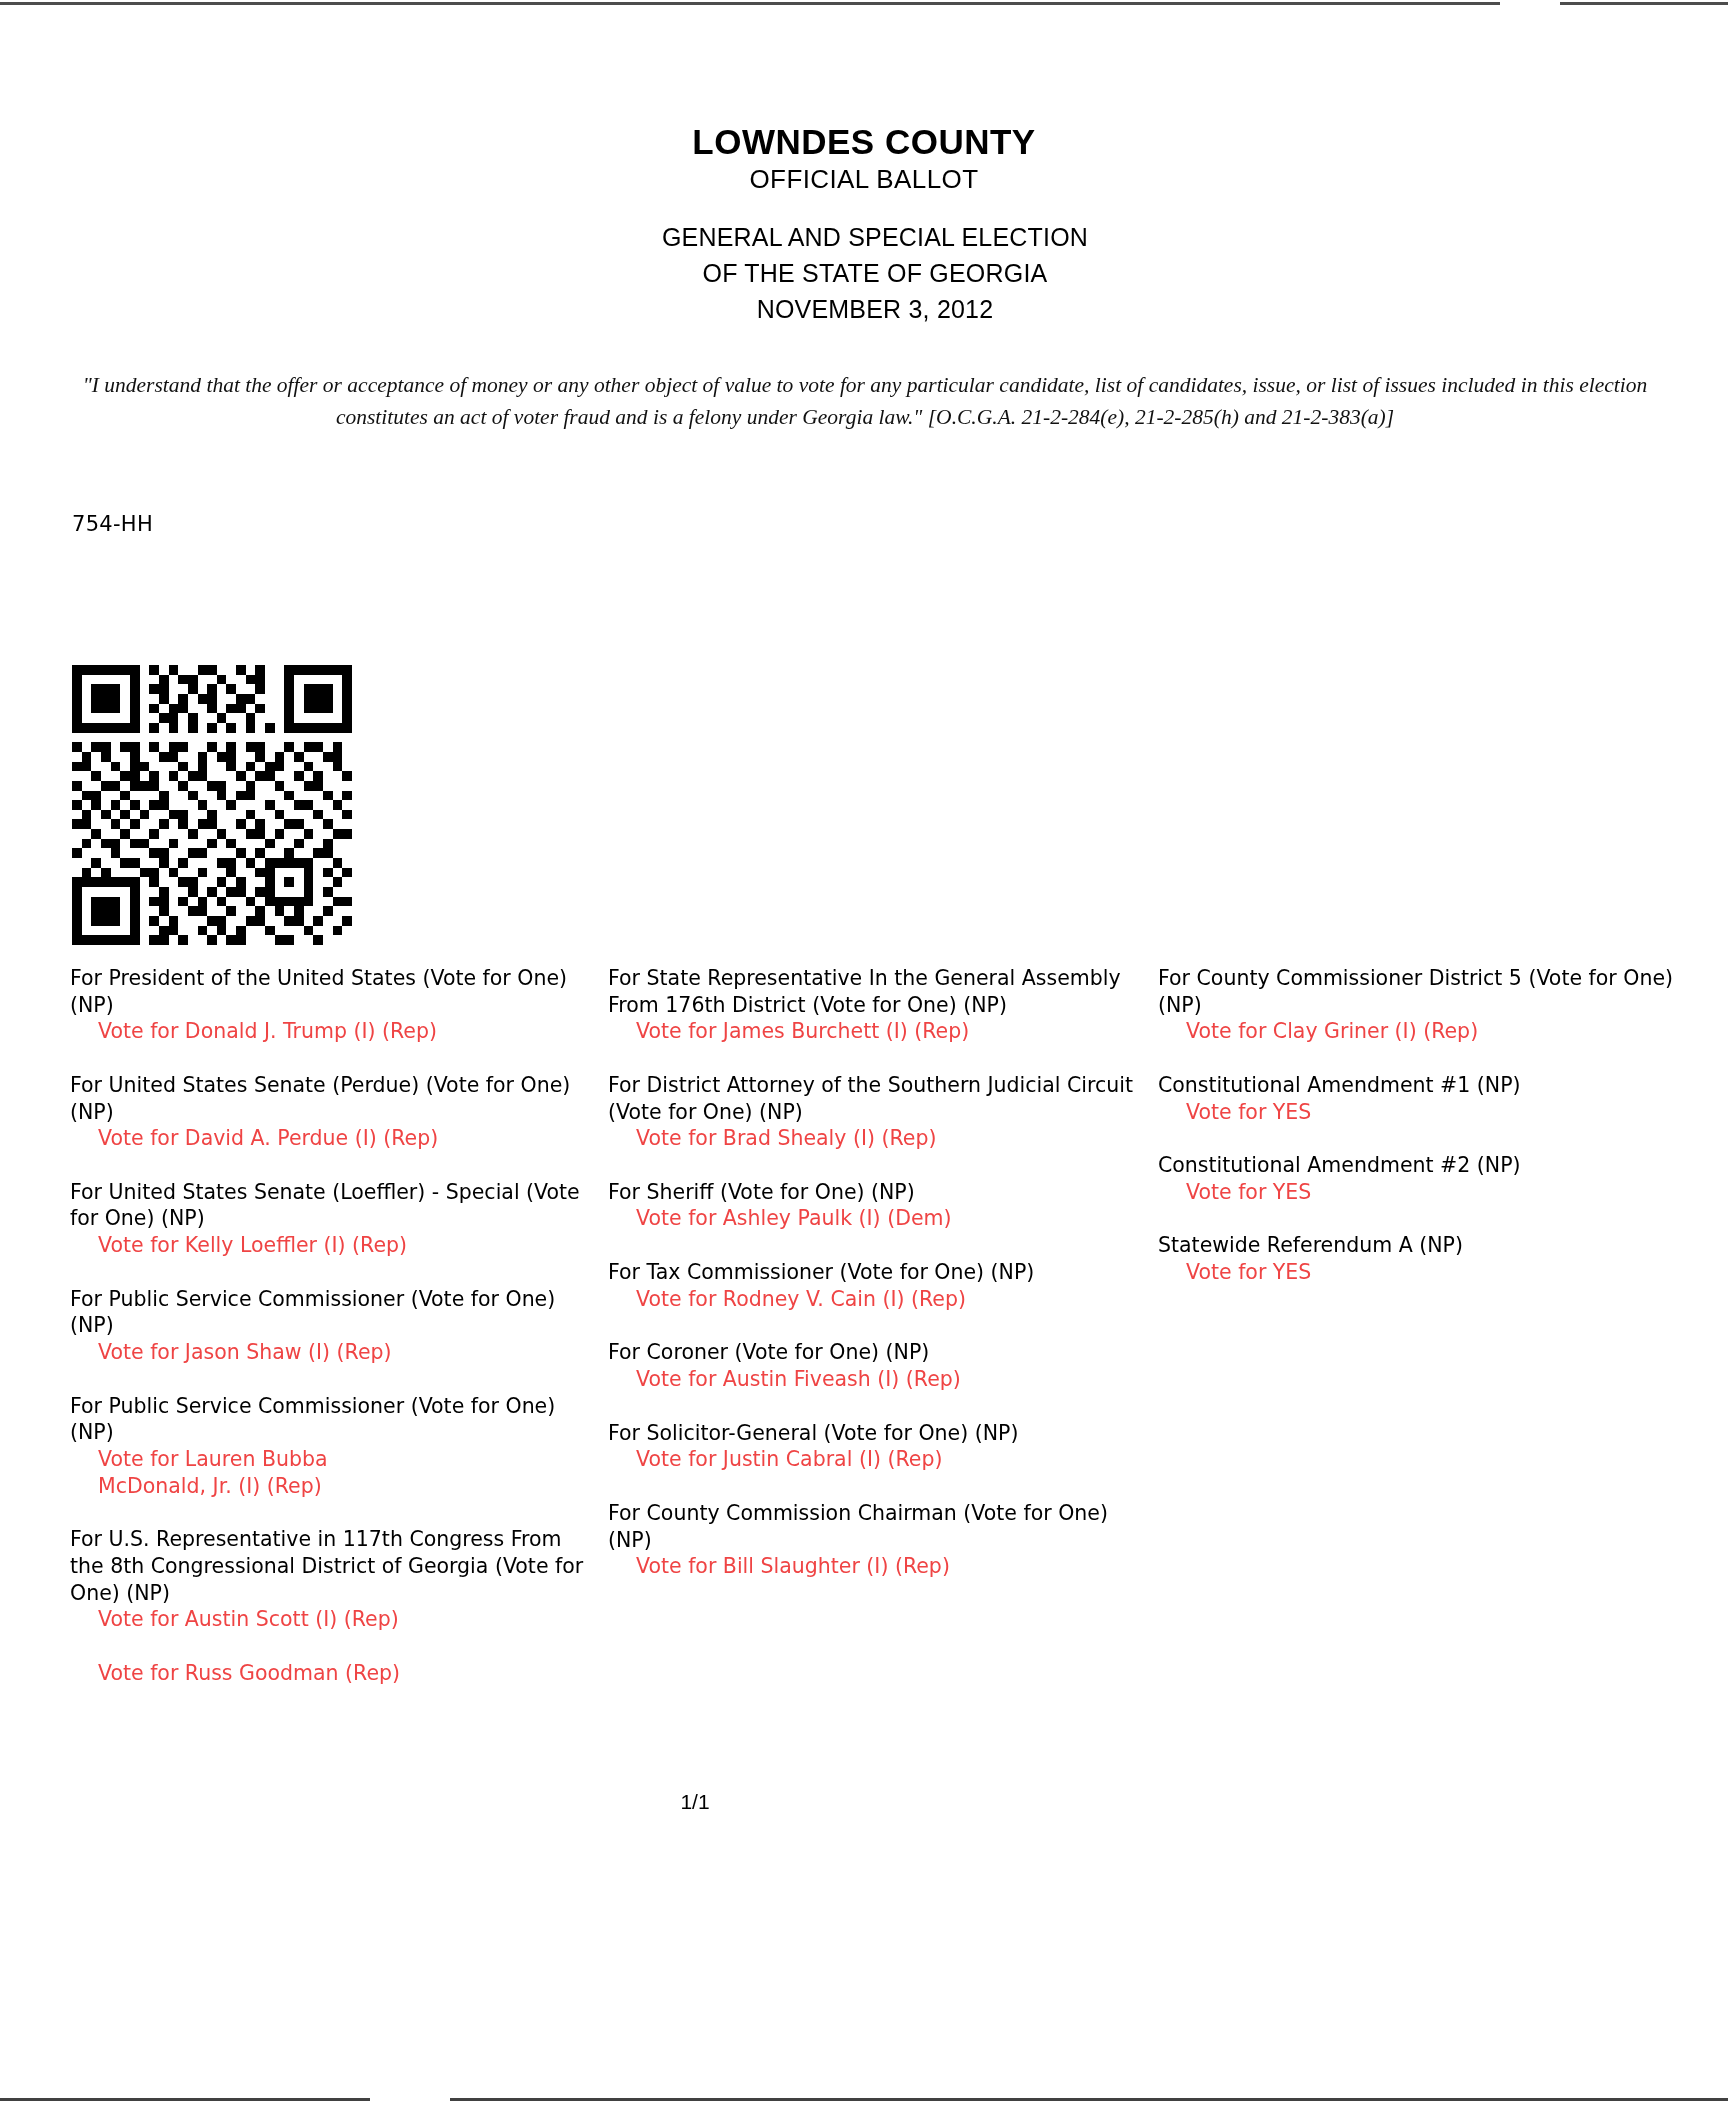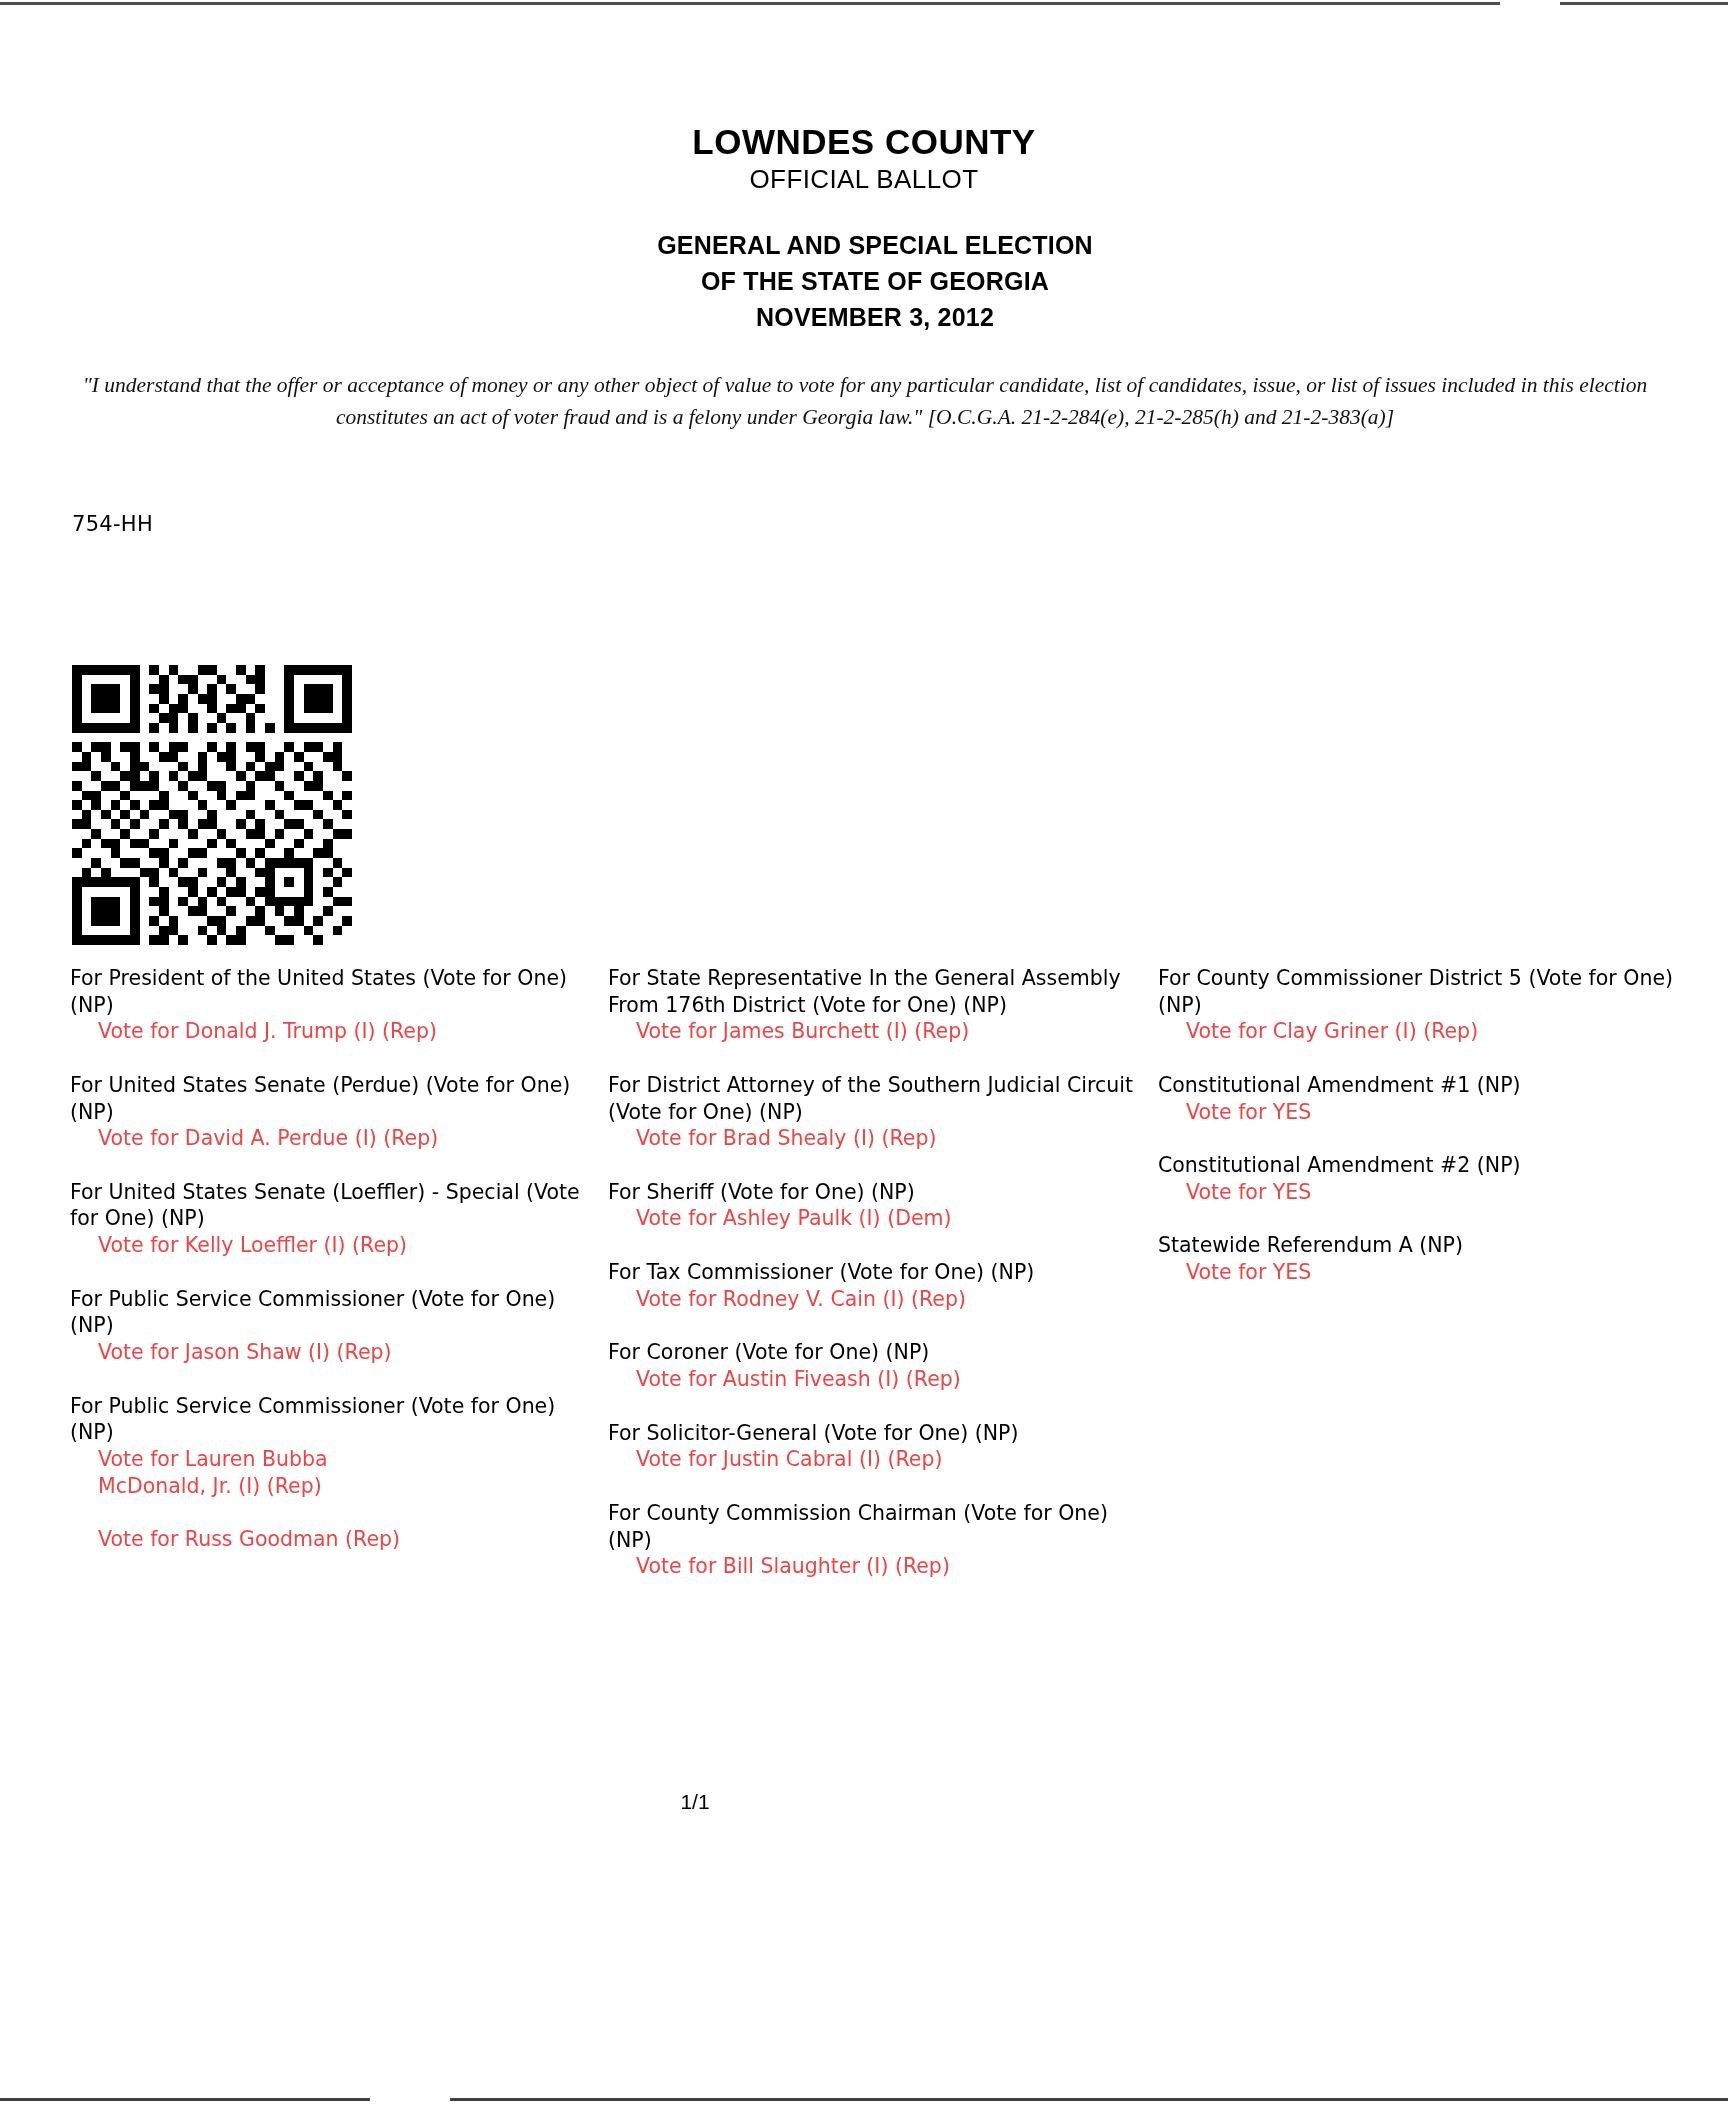--- a/index.html
+++ b/index.html
@@ -74,22 +74,22 @@
     line-height: 1.25;
   }
   .h-official {
     font-size: 26px;
     font-weight: normal;
     margin-top: 0;
     letter-spacing: 0.4px;
   }
   .h-general {
     font-size: 25px;
-    font-weight: bold;
-    margin-top: 32px;
+    font-weight: normal;
+    margin-top: 24px;
     line-height: 1.45;
     letter-spacing: 0.2px;
     padding-left: 22px;
   }
 
   .oath {
     position: absolute;
     left: 70px;
     top: 370px;
     width: 1590px;
@@ -451,20 +451,24 @@
         <div class="contest">
           <div class="contest-title">For Public Service Commissioner  (Vote for One) (NP)</div>
           <div class="choice">Vote for Jason Shaw (I) (Rep)</div>
         </div>
         <div class="contest">
           <div class="contest-title">For Public Service Commissioner  (Vote for One) (NP)</div>
           <div class="choice">Vote for Lauren Bubba</div>
           <div class="choice indent2">McDonald, Jr. (I) (Rep)</div>
         </div>
         <div class="contest">
+          <div class="contest-title">For U.S. Representative in 117th Congress From the 8th Congressional District of Georgia (Vote for One) (NP)</div>
+          <div class="choice">Vote for Austin Scott (I) (Rep)</div>
+        </div>
+        <div class="contest">
           <div class="choice">Vote for Russ Goodman (Rep)</div>
         </div>
       </div>
     <div class="col col-2">
         <div class="contest">
           <div class="contest-title">For State Representative In the General Assembly From 176th District (Vote for One) (NP)</div>
           <div class="choice">Vote for James Burchett (I) (Rep)</div>
         </div>
         <div class="contest">
           <div class="contest-title">For District Attorney of the Southern Judicial Circuit  (Vote for One) (NP)</div>

